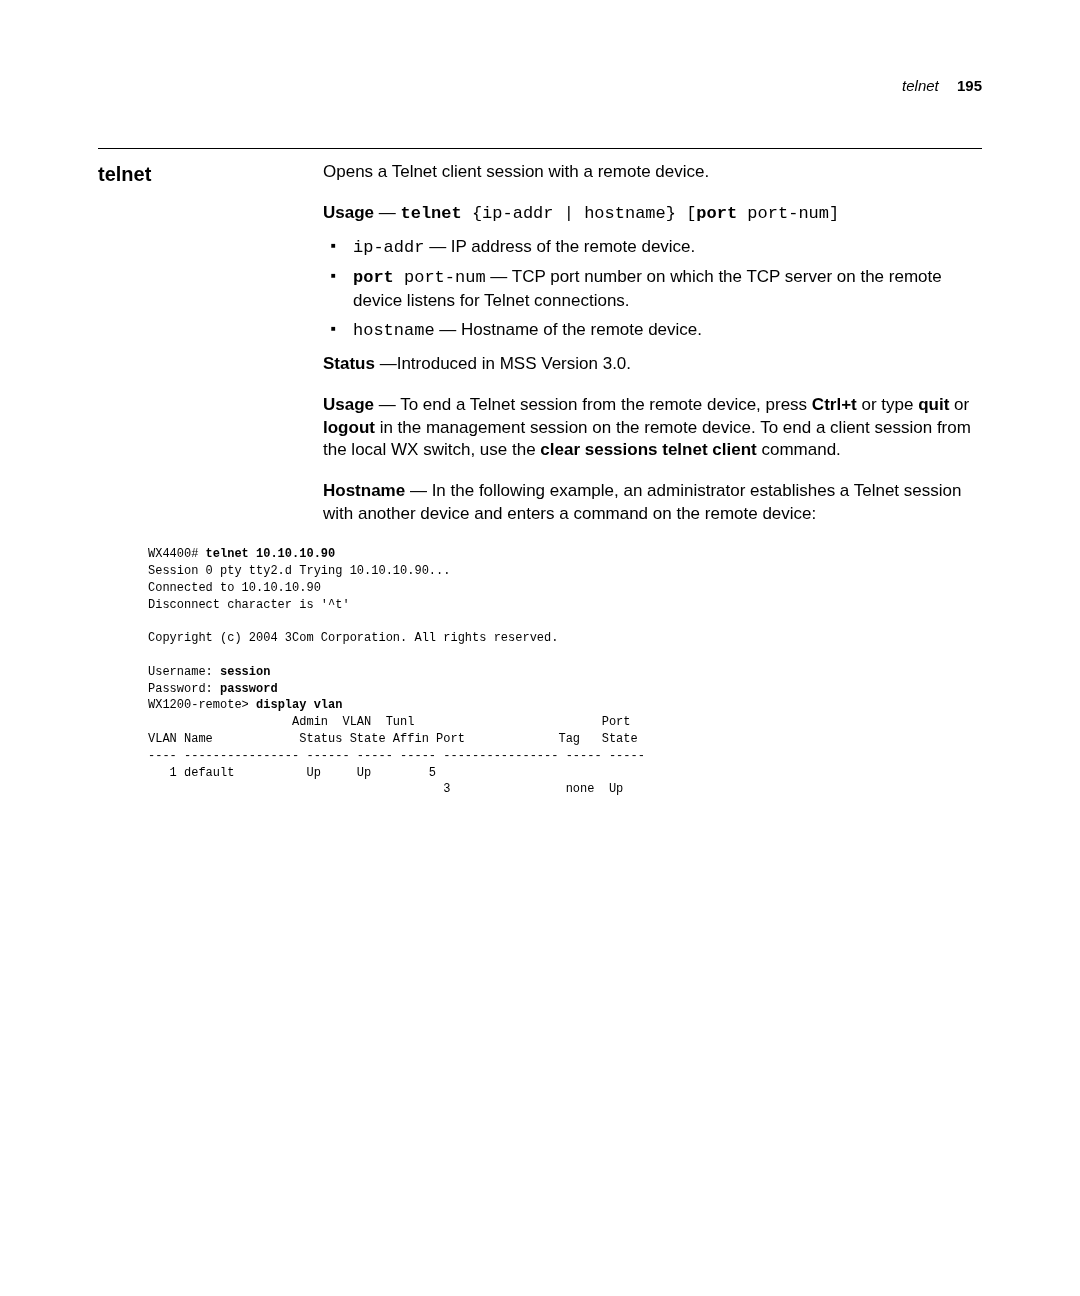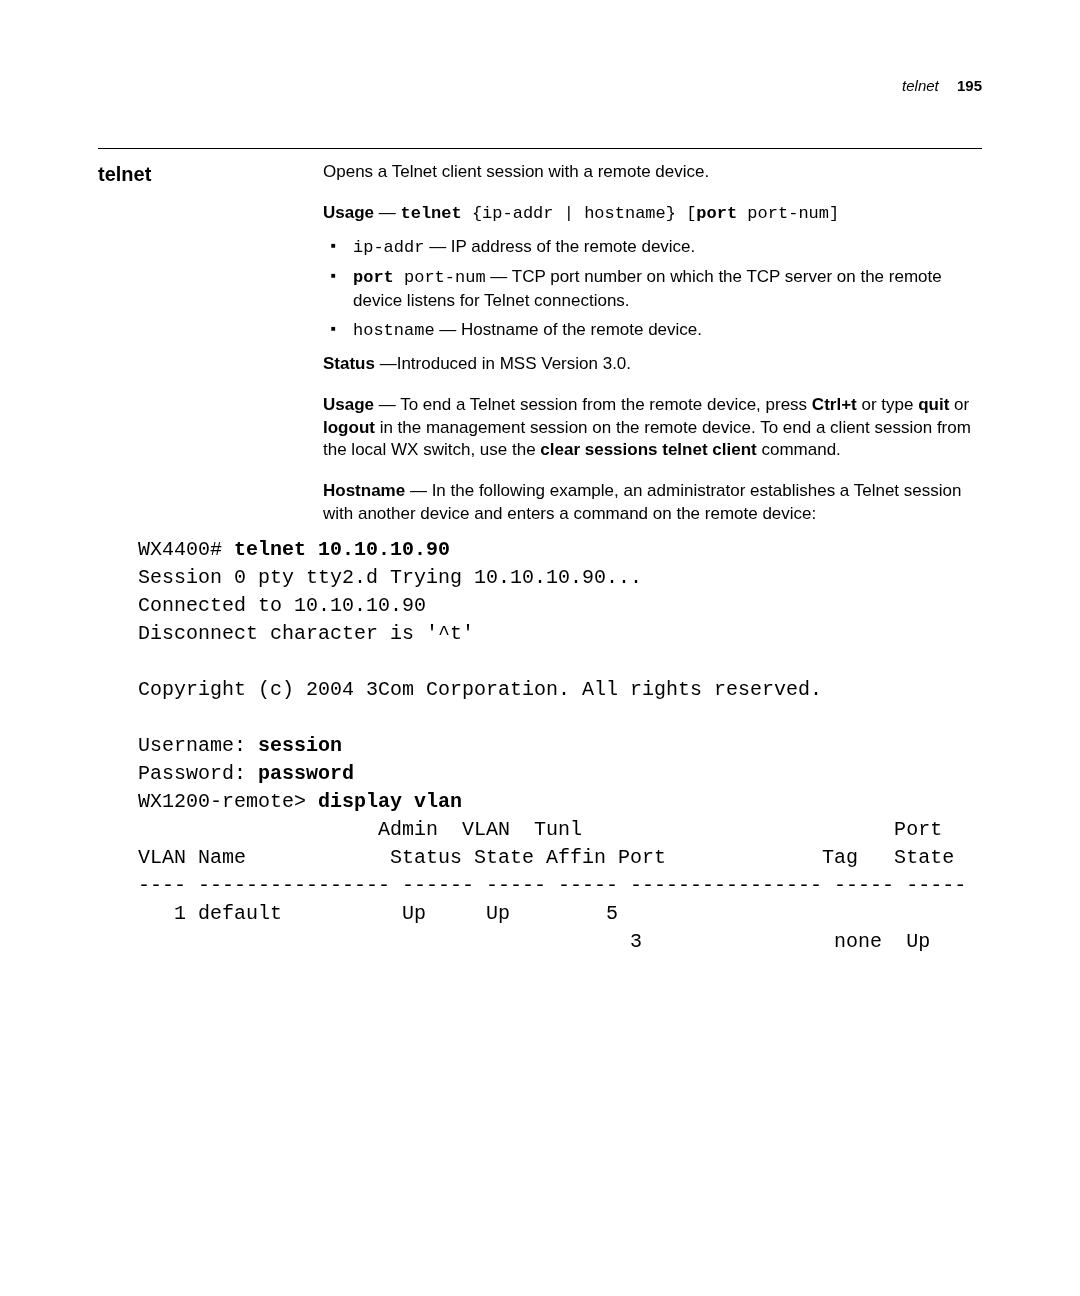--- a/index.html
+++ b/index.html
@@ -75,24 +75,24 @@
   ul.params li::before {
     content: "■";
     position: absolute;
     left: 8px;
     top: 3px;
     font-size: 8px;
     line-height: 14px;
   }
   pre.terminal {
     font-family: "Courier New", Courier, monospace;
-    font-size: 20px;
+    font-size: 12px;
     line-height: 1.4;
     white-space: pre;
-    margin: 2px;
+    margin: 12px;
     padding-left: 38px;
   }
 </style>
 </head>
 <body>
 
 <div class="page">
 
   <div class="running-head">
     <span class="cmd">telnet</span>

